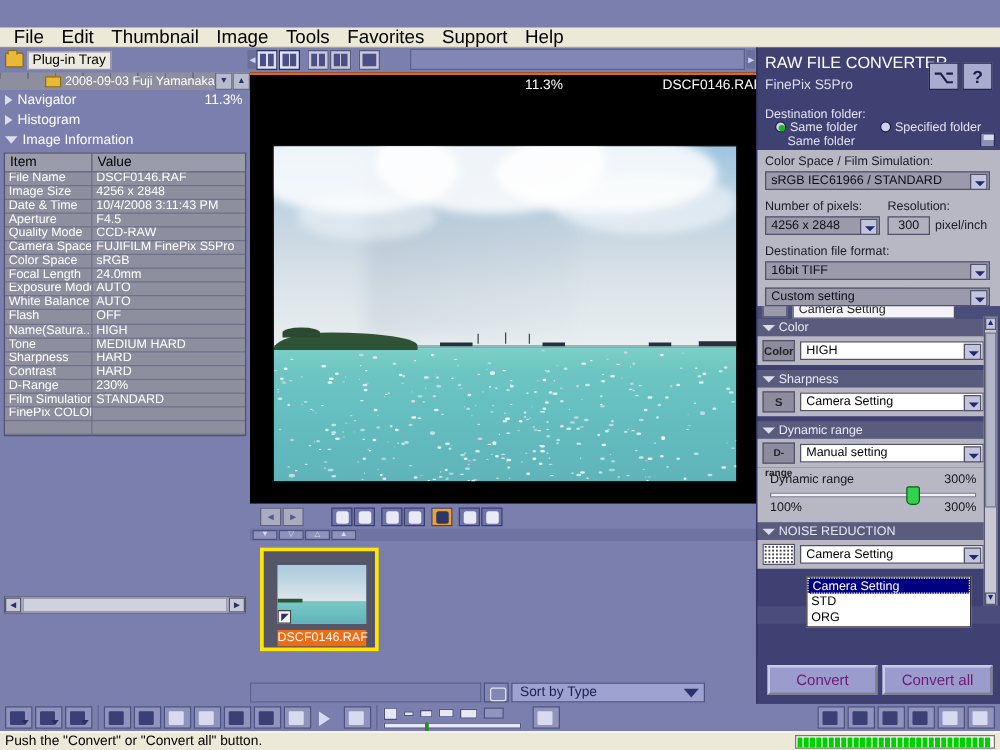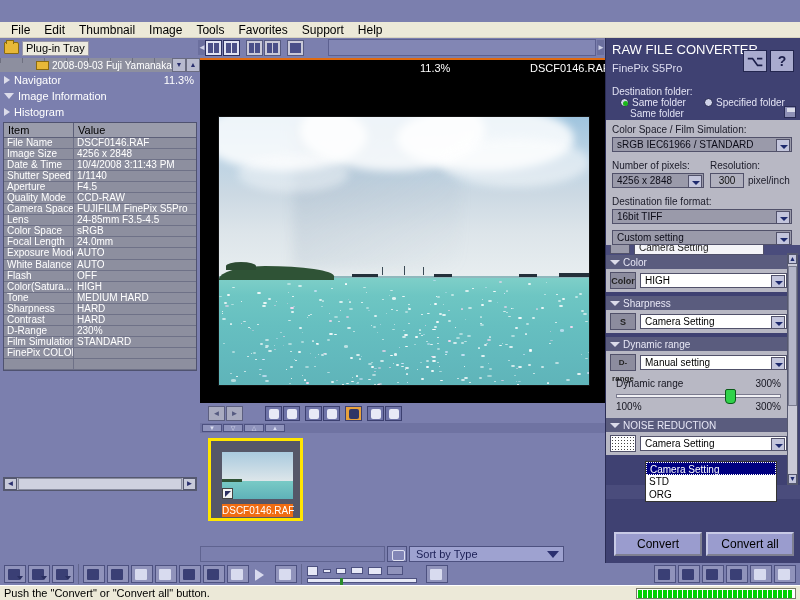--- a/index.html
+++ b/index.html
@@ -32,21 +32,21 @@
     color:#fff; font-size:11px; font-weight:bold; line-height:16px; text-align:center;
   }
   .winbtn.close { background:linear-gradient(to bottom,#f08a70,#d02010); border-color:#8e1808; }
 
   
   .menubar {
     position:absolute; left:0; top:22px; width:800px; height:16px;
     background:#ece9d8; display:flex; align-items:center; padding-left:4px;
     border-bottom:1px solid #d8d4c0;
   }
-  .menubar .mi { padding:0 7px; font-size:12px; color:#000; line-height:16px; }
+  .menubar .mi { padding:0 7px; font-size:15px; color:#000; line-height:16px; }
 
   
   .toolrow {
     position:absolute; left:0; top:38px; width:800px; height:20px;
     background:#7b7fae;
   }
   .plugtray {
     position:absolute; left:0; top:0; width:200px; height:20px;
     background:#7b7fae; display:flex; align-items:center; padding-left:4px;
   }
@@ -212,21 +212,21 @@
   .rscroll{position:absolute;right:2px;top:215px;width:11px;height:232px;background:#c9c9d6;border:1px solid #55586f;}
   .rscroll .up,.rscroll .dn{width:9px;height:10px;background:#c3c5dc;border:1px solid #55586f;color:#1e2a6e;font-size:7px;text-align:center;line-height:8px;}
   .rscroll .dn{position:absolute;bottom:0;}
   .rscroll .thumb{position:absolute;top:12px;left:0;width:9px;height:140px;background:#b3b5c8;border:1px solid #7a7c90;}
 
   .dropopen{position:absolute;left:645px;top:461px;width:132px;height:41px;background:#fff;border:1px solid #333;z-index:40;}
   .dropopen div{height:13px;font-size:10px;padding-left:3px;line-height:13px;color:#000;}
   .dropopen div.sel{background:#000080;color:#fff;border:1px dotted #fff;}
 
   .convarea{position:absolute;left:605px;top:525px;width:195px;height:38px;background:#3f4172;}
-  .convbtn{position:absolute;top:7px;width:88px;height:24px;background:#9a9cce;border:2px outset #c8cae6;color:#000000;font-size:12px;display:flex;align-items:center;justify-content:center;}
+  .convbtn{position:absolute;top:7px;width:88px;height:24px;background:#9a9cce;border:2px outset #c8cae6;color:#701a75;font-size:12px;display:flex;align-items:center;justify-content:center;}
   .convbtn.a{left:8px;}
   .convbtn.b{left:100px;}
   .rpgap{position:absolute;left:0;top:447px;width:195px;height:14px;background:#4a4c7c;}
 </style>
 </head>
 <body>
 
 <div id="app">
 
 
@@ -281,26 +281,26 @@
       </div>
     </div>
 
     <div class="accordion">
       <div class="acc-row">
         <span class="tri"></span>
         <span>Navigator</span>
         <span class="pct">11.3%</span>
       </div>
       <div class="acc-row">
+        <span class="tri"></span>
+        <span>Histogram</span>
+      </div>
+      <div class="acc-row">
         <span class="tri down"></span>
         <span>Image Information</span>
-      </div>
-      <div class="acc-row">
-        <span class="tri"></span>
-        <span>Histogram</span>
       </div>
     </div>
 
     <div class="infotable">
       <div class="it-head">
         <div class="c1">Item</div>
         <div class="c2">Value</div>
       </div>
       <div id="info-rows">
           <div class="it-row">
@@ -309,61 +309,53 @@
           </div>
           <div class="it-row">
             <div class="c1">Image Size</div>
             <div class="c2">4256 x 2848</div>
           </div>
           <div class="it-row">
             <div class="c1">Date &amp; Time</div>
             <div class="c2">10/4/2008 3:11:43 PM</div>
           </div>
           <div class="it-row">
-            <div class="c1">Shutter Speed</div>
-            <div class="c2">1/1140</div>
-          </div>
-          <div class="it-row">
             <div class="c1">Aperture</div>
             <div class="c2">F4.5</div>
           </div>
           <div class="it-row">
             <div class="c1">Quality Mode</div>
             <div class="c2">CCD-RAW</div>
           </div>
           <div class="it-row">
             <div class="c1">Camera Space</div>
             <div class="c2">FUJIFILM FinePix S5Pro</div>
           </div>
           <div class="it-row">
-            <div class="c1">Lens</div>
-            <div class="c2">24-85mm F3.5-4.5</div>
-          </div>
-          <div class="it-row">
             <div class="c1">Color Space</div>
             <div class="c2">sRGB</div>
           </div>
           <div class="it-row">
             <div class="c1">Focal Length</div>
             <div class="c2">24.0mm</div>
           </div>
           <div class="it-row">
             <div class="c1">Exposure Mode</div>
             <div class="c2">AUTO</div>
           </div>
           <div class="it-row">
             <div class="c1">White Balance</div>
             <div class="c2">AUTO</div>
           </div>
           <div class="it-row">
             <div class="c1">Flash</div>
             <div class="c2">OFF</div>
           </div>
           <div class="it-row">
-            <div class="c1">Color(Satura...</div>
+            <div class="c1">Name(Satura...</div>
             <div class="c2">HIGH</div>
           </div>
           <div class="it-row">
             <div class="c1">Tone</div>
             <div class="c2">MEDIUM HARD</div>
           </div>
           <div class="it-row">
             <div class="c1">Sharpness</div>
             <div class="c2">HARD</div>
           </div>

